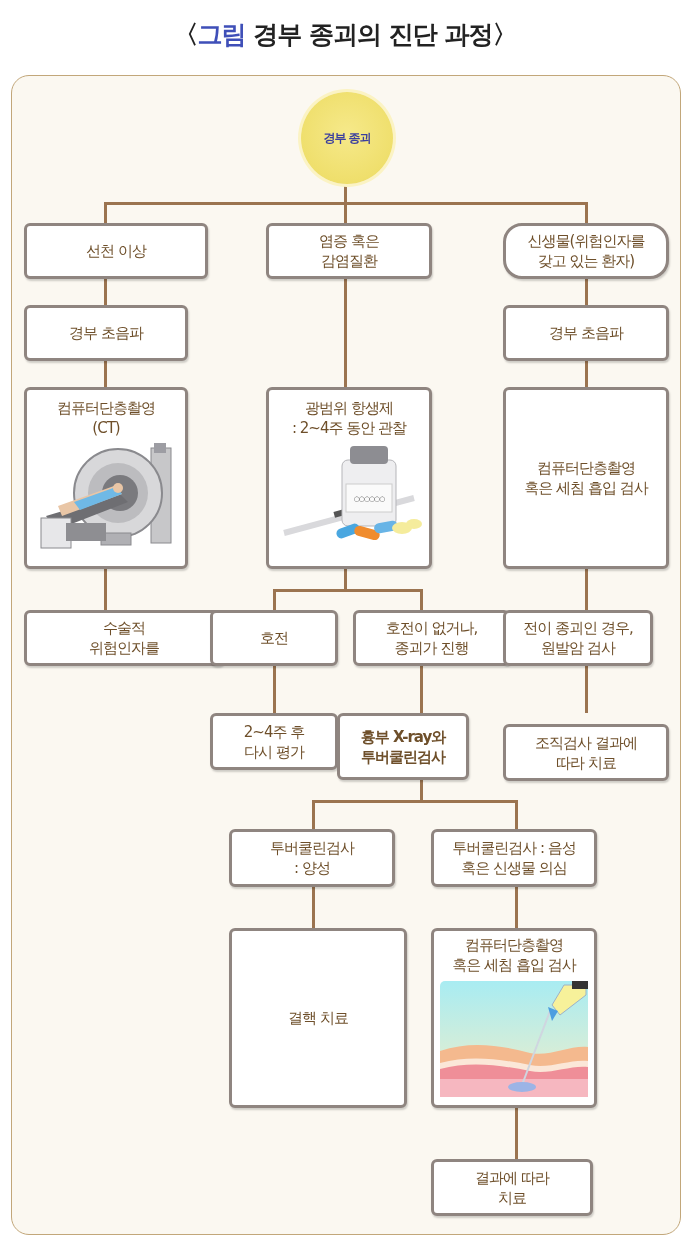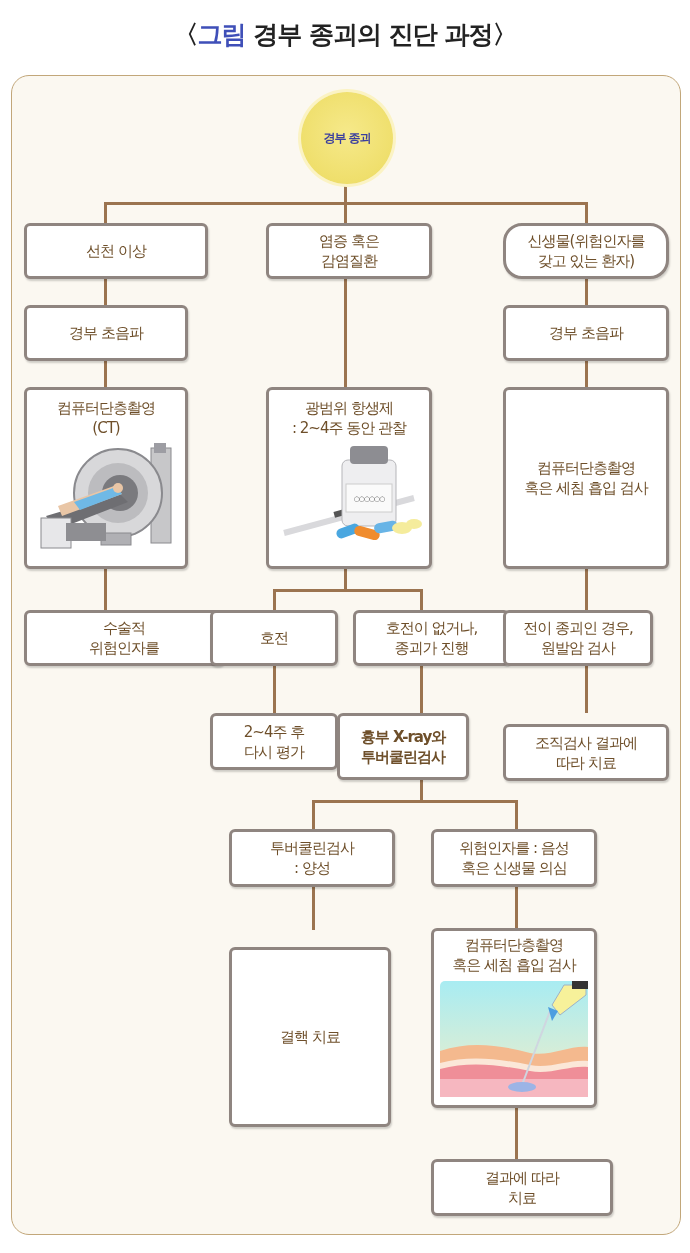--- a/index.html
+++ b/index.html
@@ -132,24 +132,24 @@
 </div>
 <div class="node" style="left:337px;top:713px;width:132px;height:67px;font-weight:bold;">
   <span>흉부 X-ray와</span>
   <span>투버쿨린검사</span>
 </div>
 <div class="node" style="left:229px;top:829px;width:166px;height:58px;">
   <span>투버쿨린검사</span>
   <span>: 양성</span>
 </div>
 <div class="node" style="left:431px;top:829px;width:166px;height:58px;">
-  <span>위험인자를 : 음성</span>
+  <span>투버쿨린검사 : 음성</span>
   <span>혹은 신생물 의심</span>
 </div>
-<div class="node" style="left:229px;top:928px;width:162px;height:180px;margin-top:19px;">
+<div class="node" style="left:229px;top:928px;width:178px;height:180px;">
   <span>결핵 치료</span>
 </div>
 <div class="node top" style="left:431px;top:928px;width:166px;height:180px;padding-top:4px;">
   <span>컴퓨터단층촬영</span>
   <span>혹은 세침 흡입 검사</span>
   <svg width="148" height="116" viewBox="0 0 148 116" style="margin-top:6px;">
     <defs>
       <linearGradient id="skyg" x1="0" y1="0" x2="0" y2="1">
         <stop offset="0" stop-color="#a8ecf2"></stop>
         <stop offset="1" stop-color="#f2eec8"></stop>
@@ -160,21 +160,21 @@
     <path d="M0,82 C30,74 60,78 90,84 C110,88 130,78 148,80 L148,116 L0,116 Z" fill="#fbe7d8"></path>
     <path d="M0,88 C30,80 60,84 90,90 C110,94 130,84 148,86 L148,116 L0,116 Z" fill="#ef8e98"></path>
     <rect x="0" y="98" width="148" height="18" fill="#f6b7c0"></rect>
     <line x1="110" y1="30" x2="82" y2="104" stroke="#cfd6e0" stroke-width="2"></line>
     <polygon points="112,24 124,4 146,4 146,14 120,34" fill="#f7f19a" stroke="#9cb2c8"></polygon>
     <rect x="132" y="0" width="16" height="8" fill="#333"></rect>
     <polygon points="108,26 118,30 112,40" fill="#4c9ee0"></polygon>
     <ellipse cx="82" cy="106" rx="14" ry="5" fill="#9cb4e6"></ellipse>
   </svg>
 </div>
-<div class="node" style="left:431px;top:1159px;width:182px;height:57px;">
+<div class="node" style="left:431px;top:1159px;width:162px;height:57px;">
   <span>결과에 따라</span>
   <span>치료</span>
 </div>
 
 <div class="node" style="left:503px;top:223px;width:166px;height:56px;border-radius:19px;">
   <span>신생물(위험인자를</span>
   <span>갖고 있는 환자)</span>
 </div>
 <div class="node" style="left:503px;top:305px;width:166px;height:56px;">
   <span>경부 초음파</span>

